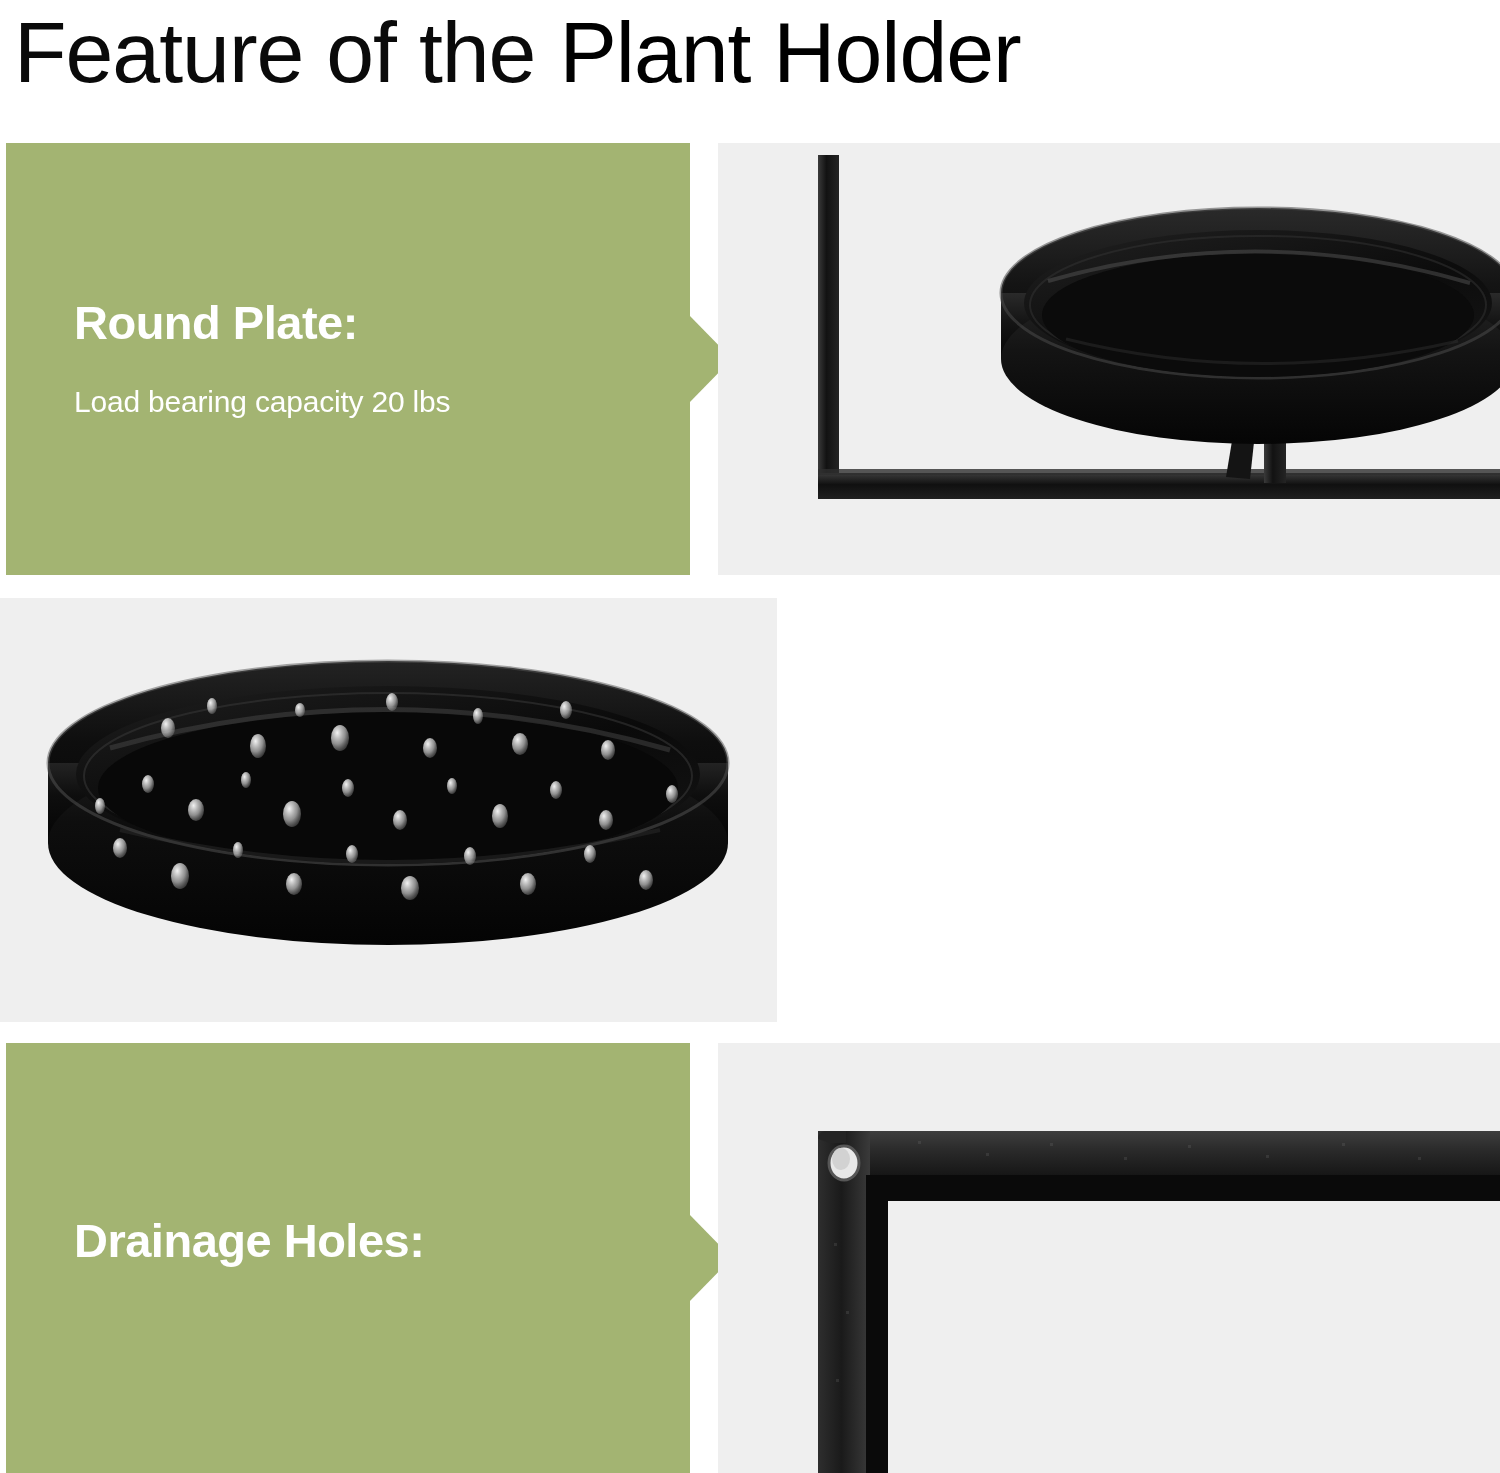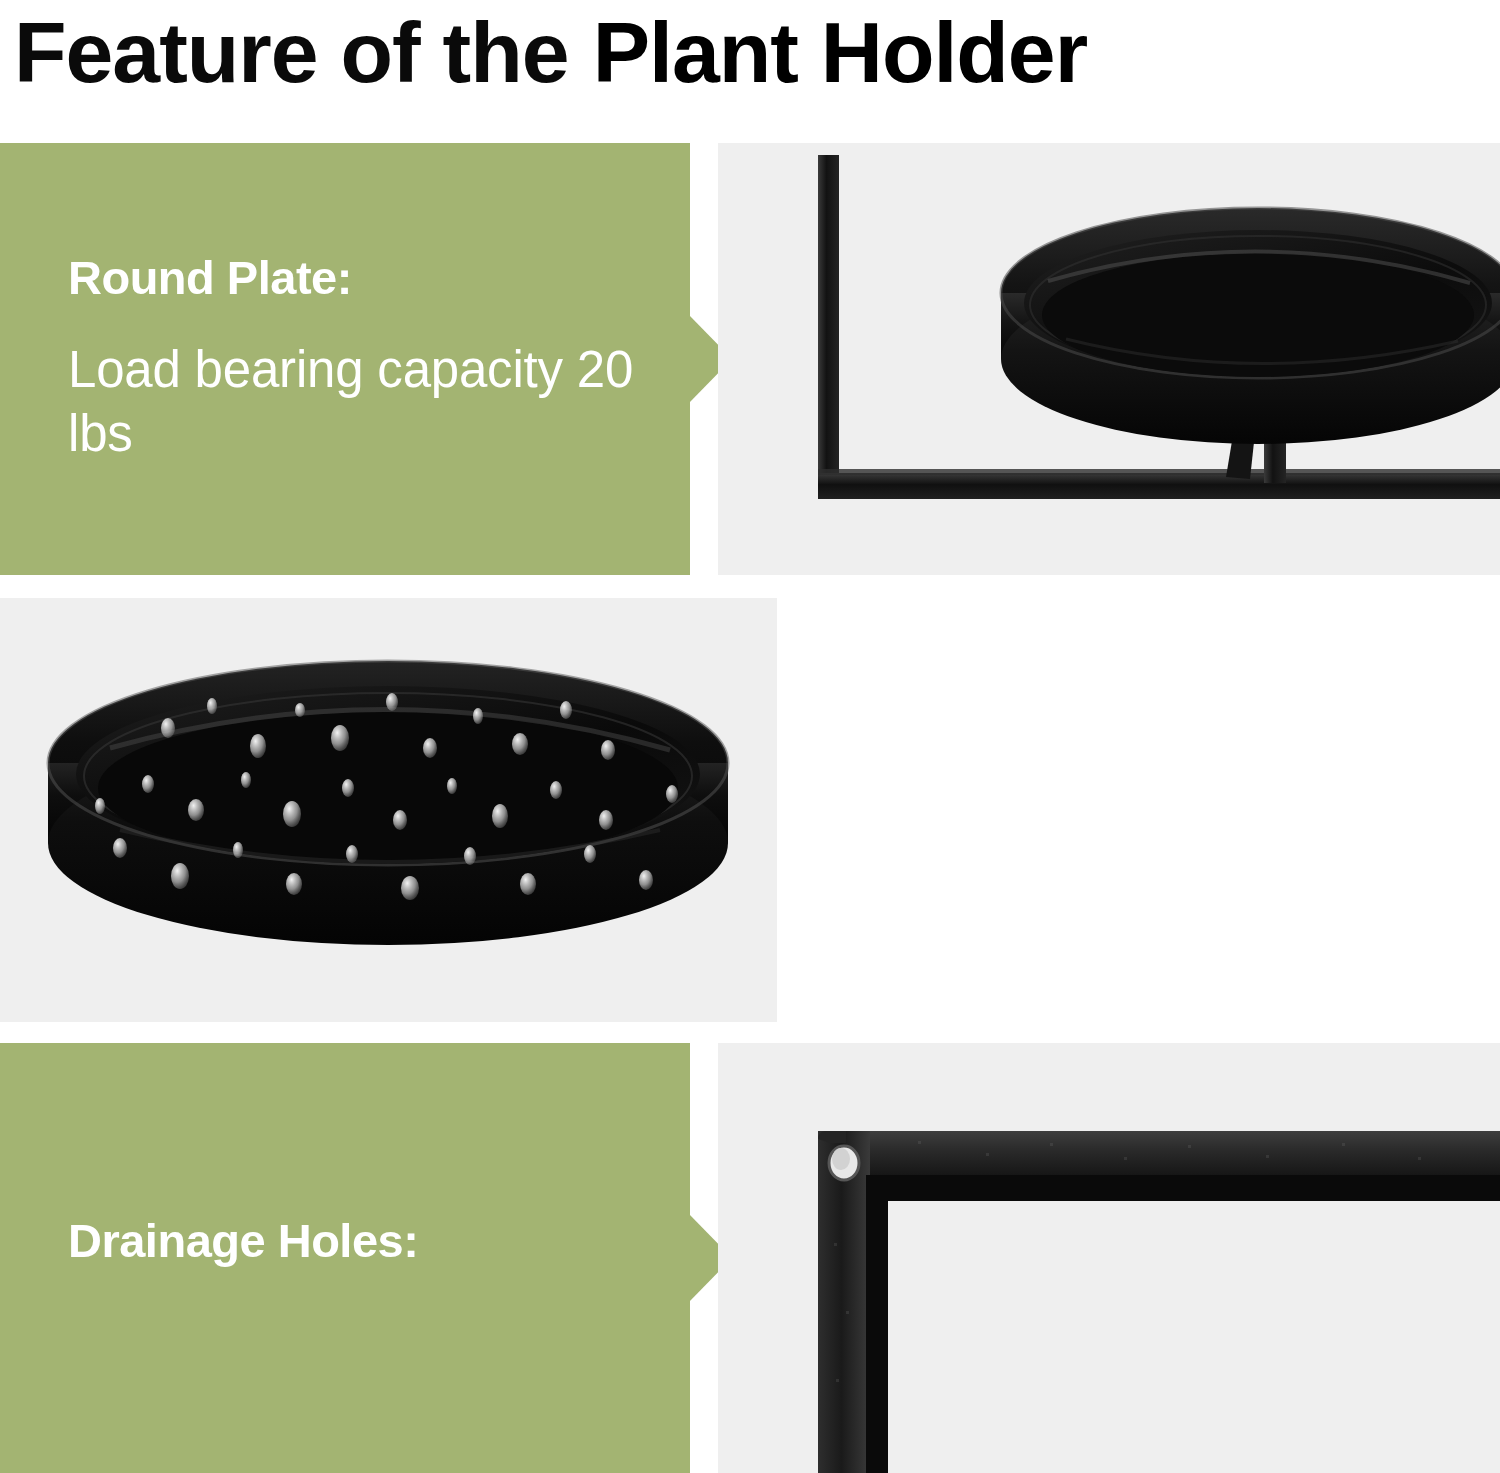--- a/index.html
+++ b/index.html
@@ -11,38 +11,38 @@
   }
   .page { position:relative; width:1500px; height:1473px; background:#fff; }
 
   
   .title {
     position:absolute; left:14px; top:2px;
     width:1480px; height:100px;
     display:flex; align-items:center;
     white-space:nowrap;
     font-size:86px;
-    font-weight:bold;
+    font-weight:normal;
     letter-spacing:-1px;
     line-height:1;
   }
   .title .t-dark { color:#0A0A0A; }
   .title .t-accent { color:#000000; }
   .title .sp { display:inline-block; width:24px; }
 
   
   .row { position:absolute; left:0; width:1500px; }
   #row-1 { top:143px;  height:432px; }
   #row-2 { top:598px;  height:424px; }
   #row-3 { top:1043px; height:430px; }
 
   .cell { position:absolute; top:0; height:100%; }
 
   
-  .col-left-wide   { left:0px;   width:690px; }
+  .col-left-wide   { left:0px;   width:690px;padding-left:6px; }
   .col-right-wide  { left:718px; width:782px; }
   .col-left-photo  { left:0px;   width:777px; }
   .col-right-panel { left:803px; width:697px; }
 
   
   .panel {
     position:relative;
     width:100%; height:100%;
     background:#A3B472;
     display:flex; flex-direction:column; justify-content:center;
@@ -70,21 +70,21 @@
   .panel h2 {
     color:#FFFFFF;
     font-size:47px;
     font-weight:bold;
     letter-spacing:-0.5px;
     line-height:1.1;
     margin-bottom:34px;
   }
   .panel p {
     color:#FFFFFF;
-    font-size:51px;
+    font-size:30px;
     font-weight:normal;
     line-height:1.26;
     letter-spacing:-0.2px;
   }
   .panel.compact h2 { font-size:46px; margin-bottom:20px; }
   .panel.compact p  { font-size:39px; line-height:1.3; }
 
   
   .photo {
     width:100%; height:100%;

